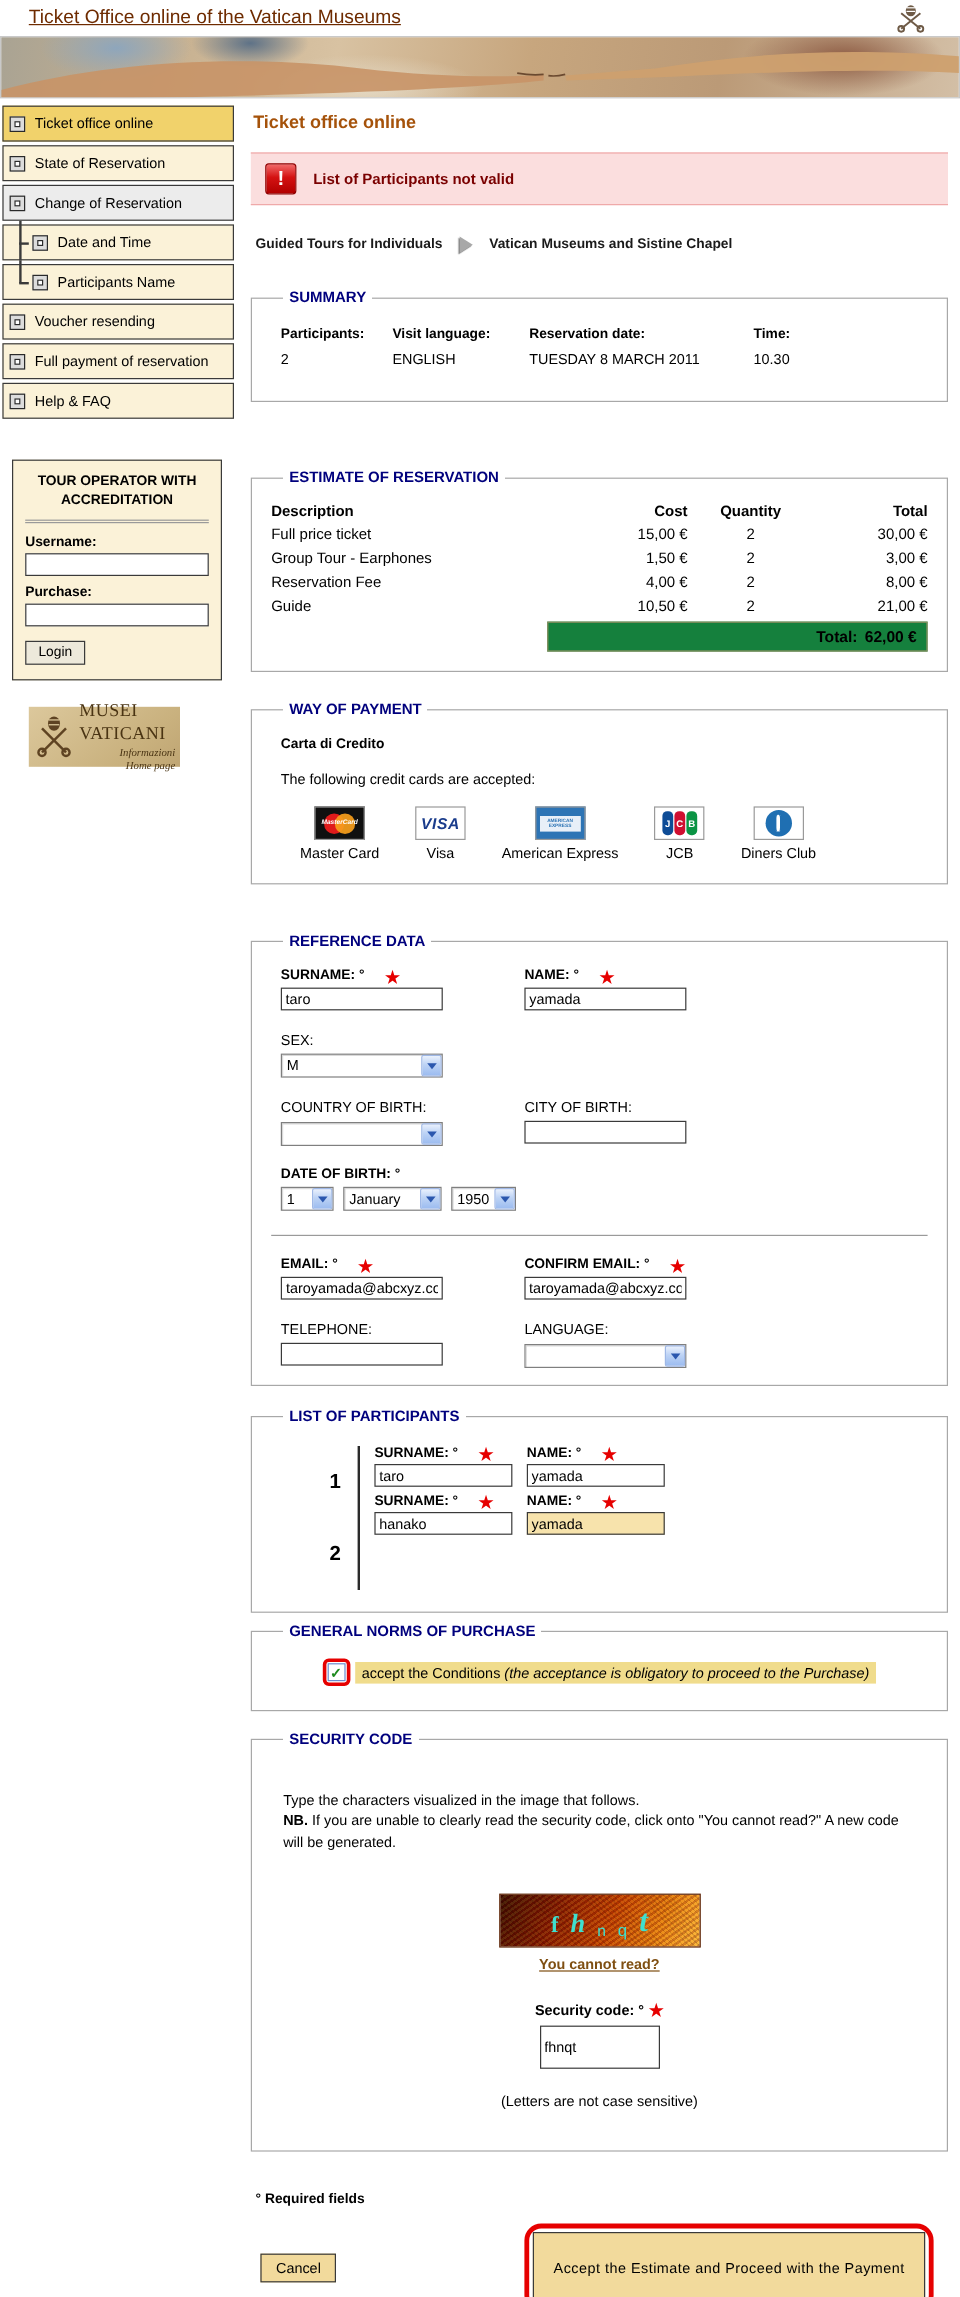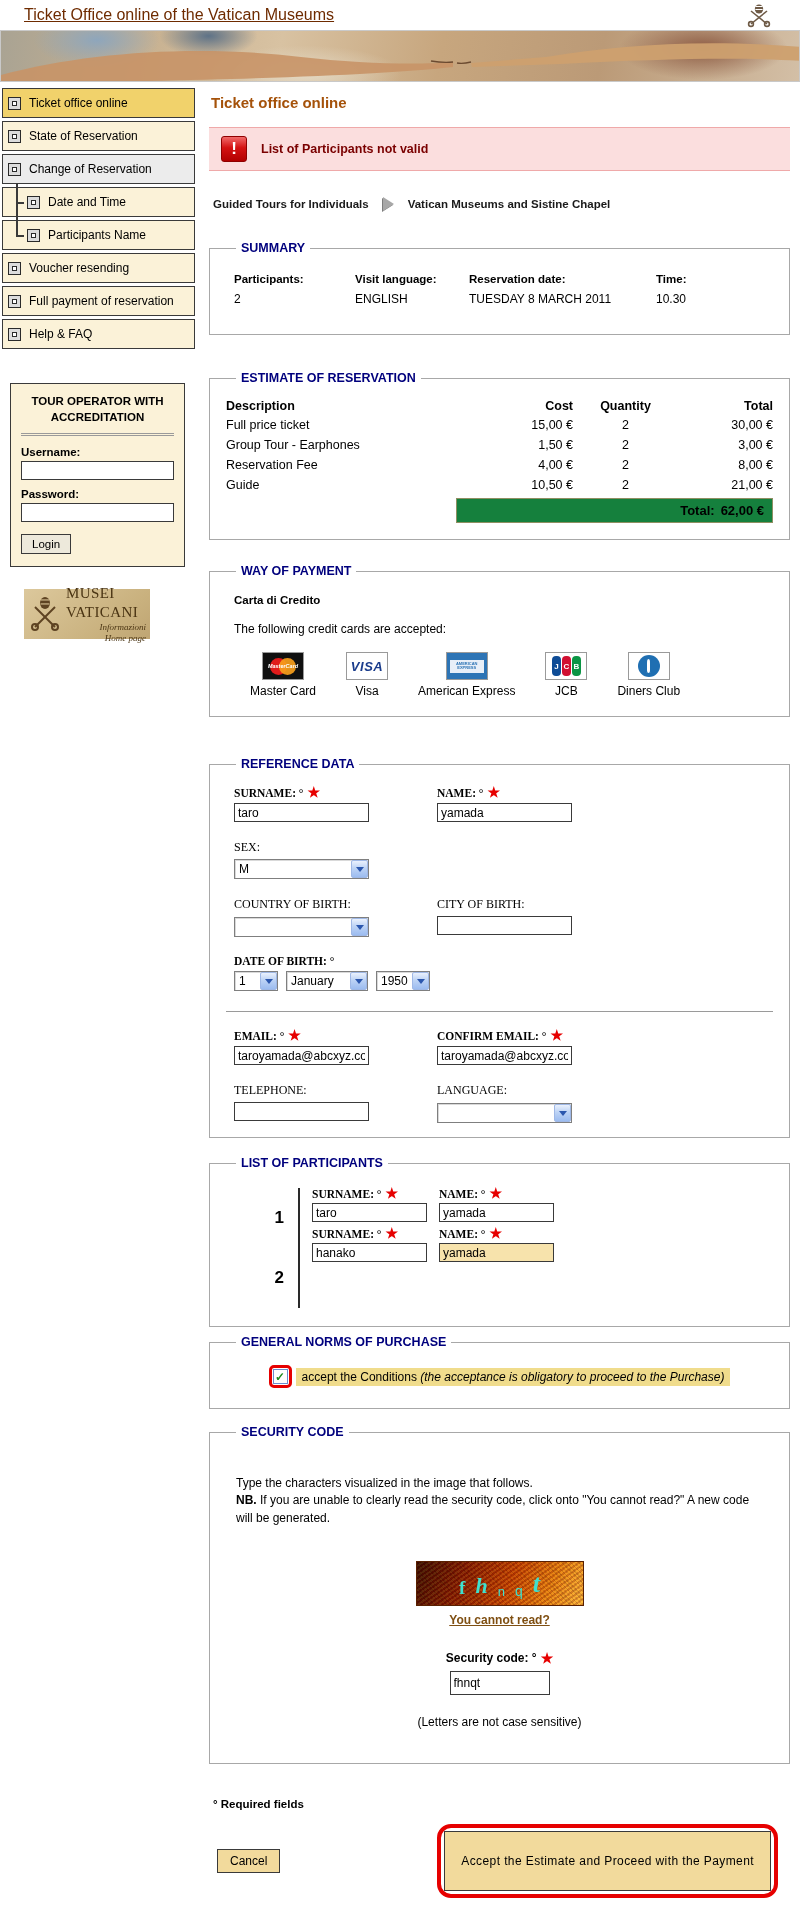--- a/index.html
+++ b/index.html
@@ -71,21 +71,21 @@
     border-left:11px solid #A8A8A8; filter:drop-shadow(-1px 1px 0 #7d7d7d); }
 
   fieldset { border:1px solid #A8A8A8; margin:0; padding:10px 16px 14px; }
   legend { color:#00007D; font-weight:bold; font-size:12.5px; padding:0 5px; margin-left:10px; }
   .fs { margin-top:30px; }
 
   
   .sumrow { display:flex; padding:8px 0 14px 8px; }
   .sumitem .sl { font-weight:bold; font-size:11.5px; }
   .sumitem .sv { margin-top:7px; font-size:12px; }
-  .sumitem:nth-child(1){ width:93px; } .sumitem:nth-child(2){ width:114px;margin-left:28px; }
+  .sumitem:nth-child(1){ width:93px; } .sumitem:nth-child(2){ width:114px; }
   .sumitem:nth-child(3){ width:187px; } .sumitem:nth-child(4){ flex:1; }
 
   
   .esttable { width:100%; border-collapse:collapse; margin-top:2px; }
   .esttable th { text-align:left; font-size:12.5px; padding:2px 0; }
   .esttable td { font-size:12.5px; padding:3px 0; }
   .esttable .c-cost { text-align:right; width:90px; }
   .esttable .c-qty { text-align:center; width:105px; }
   .esttable .c-tot { text-align:right; width:95px; }
   .totalbar { margin:3px 0 2px 42%; background:#15803d; border:1px solid #8F8F62;
@@ -109,21 +109,21 @@
     align-items:center; justify-content:center; color:#2D74B5; font-size:4px; font-weight:bold; line-height:1.1; }
   .chip.jcb { gap:1px; }
   .chip.jcb b { width:9px; height:20px; border-radius:4px; color:#fff; font-size:8px; display:flex;
     align-items:center; justify-content:center; }
   .chip.jcb .j { background:#0E4C96; } .chip.jcb .c { background:#D00F31; } .chip.jcb .b3 { background:#0B9444; }
   .chip.diners .dc { width:22px; height:22px; border-radius:50%; background:#1F6FB2; display:flex; align-items:center; justify-content:center; }
   .chip.diners .slit { width:7px; height:14px; background:#fff; border-radius:4px; border-left:2px solid #1F6FB2; border-right:2px solid #1F6FB2; }
 
   
   .frm { padding:6px 0 0 8px; }
-  .f-label { font-weight:bold; font-size:11.5px; display:flex; align-items:center; gap:4px; margin-bottom:4px;font-family:Liberation Serif, serif; }
+  .f-label { font-weight:bold; font-size:11.5px; display:flex; align-items:flex-end; gap:17px; margin-bottom:4px; }
   .f-label.plain { font-weight:normal; font-size:12px; }
   .star { color:#E60000; font-size:14px; line-height:10px; }
   .tinput { height:19px; border:1px solid #3A3A3A; font-size:12px; padding:1px 3px; background:#fff; width:135px; }
   .tinput.hl { background:#F7E3AC; }
   .two-col { display:flex; }
   .two-col .col1 { width:203px; } .two-col .col2 { flex:1; }
   .fgap { height:18px; }
   .sel { display:inline-flex; align-items:center; justify-content:space-between; background:#fff;
     border:1px solid #7F7F7F; box-shadow:inset 1px 1px 0 #d9d9d9; height:20px; width:135px; padding-left:4px; cursor:pointer; }
   .sel .val { font-size:12px; }
@@ -166,21 +166,21 @@
   .captcha span { color:#3FE0CE; font-family:"Liberation Serif", serif; }
   .cp-f { font-size:19px; font-weight:bold; } .cp-h { font-size:22px; font-weight:bold; font-style:italic; }
   .cp-n { font-size:13px; font-family:"Liberation Sans",sans-serif !important; }
   .cp-q { font-size:14px; font-family:"Liberation Sans",sans-serif !important; }
   .cp-t { font-size:26px; font-style:italic; font-weight:bold; }
   .cannot-row { text-align:center; margin-top:7px; }
   .cannot-row a { font-weight:bold; }
   .sec-code-label { display:flex; justify-content:center; align-items:center; gap:4px; margin-top:24px;
     font-weight:bold; font-size:12px; }
   .sec-input-row { text-align:center; margin-top:6px; }
-  .sec-input-row input { width:100px; height:24px; border:1px solid #3A3A3A; font-size:12px; padding:1px 3px; }
+  .sec-input-row input { width:100px; height:36px; border:1px solid #3A3A3A; font-size:12px; padding:1px 3px; }
   .sec-note { text-align:center; font-size:12px; margin-top:20px; }
 
   .required-note { font-weight:bold; font-size:11.5px; margin:34px 0 0 4px; }
   .btnrow { display:flex; align-items:center; justify-content:space-between; margin:14px 0 0 8px; }
   .btn { background:#F2DA9C; border:1px solid #3A3A3A; font-size:12px; padding:4px 12px; cursor:pointer;
     font-family:"Liberation Sans",sans-serif; }
   .ring { border:4px solid #E60000; border-radius:14px; padding:3px; margin-right:12px; }
   .ring .btn { padding:22px 16px; letter-spacing:.4px; }
   .toprow { text-align:right; margin:42px 14px 6px 0; }
   .toprow a { font-size:11.5px; font-weight:bold; }
@@ -267,21 +267,21 @@
               <i></i>
             </span>
           <span class="mlabel">Help &amp; FAQ</span>
         </div>
       </div>
 
       <div class="tourbox">
         <div class="ttl">TOUR OPERATOR WITH ACCREDITATION</div>
         <label>Username:</label>
         <input type="text" value="" style="">
-        <label>Password:</label>
+        <label>Purchase:</label>
         <input type="password" value="" style="">
         <div><button class="loginbtn">Login</button></div>
       </div>
 
       <div class="vlogo">
         <svg width="34" height="38" viewBox="0 0 34 38">
           <g stroke="#5E4322" stroke-width="2" fill="none">
             <line x1="7" y1="32" x2="27" y2="12"></line>
               <line x1="27" y1="32" x2="7" y2="12"></line>
             <circle cx="7" cy="32" r="3"></circle>
@@ -331,21 +331,21 @@
             <div class="sl">Reservation date:</div>
             <div class="sv">TUESDAY 8 MARCH 2011</div>
           </div>
           <div class="sumitem">
             <div class="sl">Time:</div>
             <div class="sv">10.30</div>
           </div>
         </div>
       </fieldset>
 
-      <fieldset class="fs" style="margin-top:36px">
+      <fieldset class="fs" style="margin-top:56px">
         <legend>ESTIMATE OF RESERVATION</legend>
         <table class="esttable">
           <tbody>
               <tr>
             <th>Description</th>
             <th class="c-cost">Cost</th>
             <th class="c-qty">Quantity</th>
             <th class="c-tot">Total</th>
           </tr>
           <tr>

